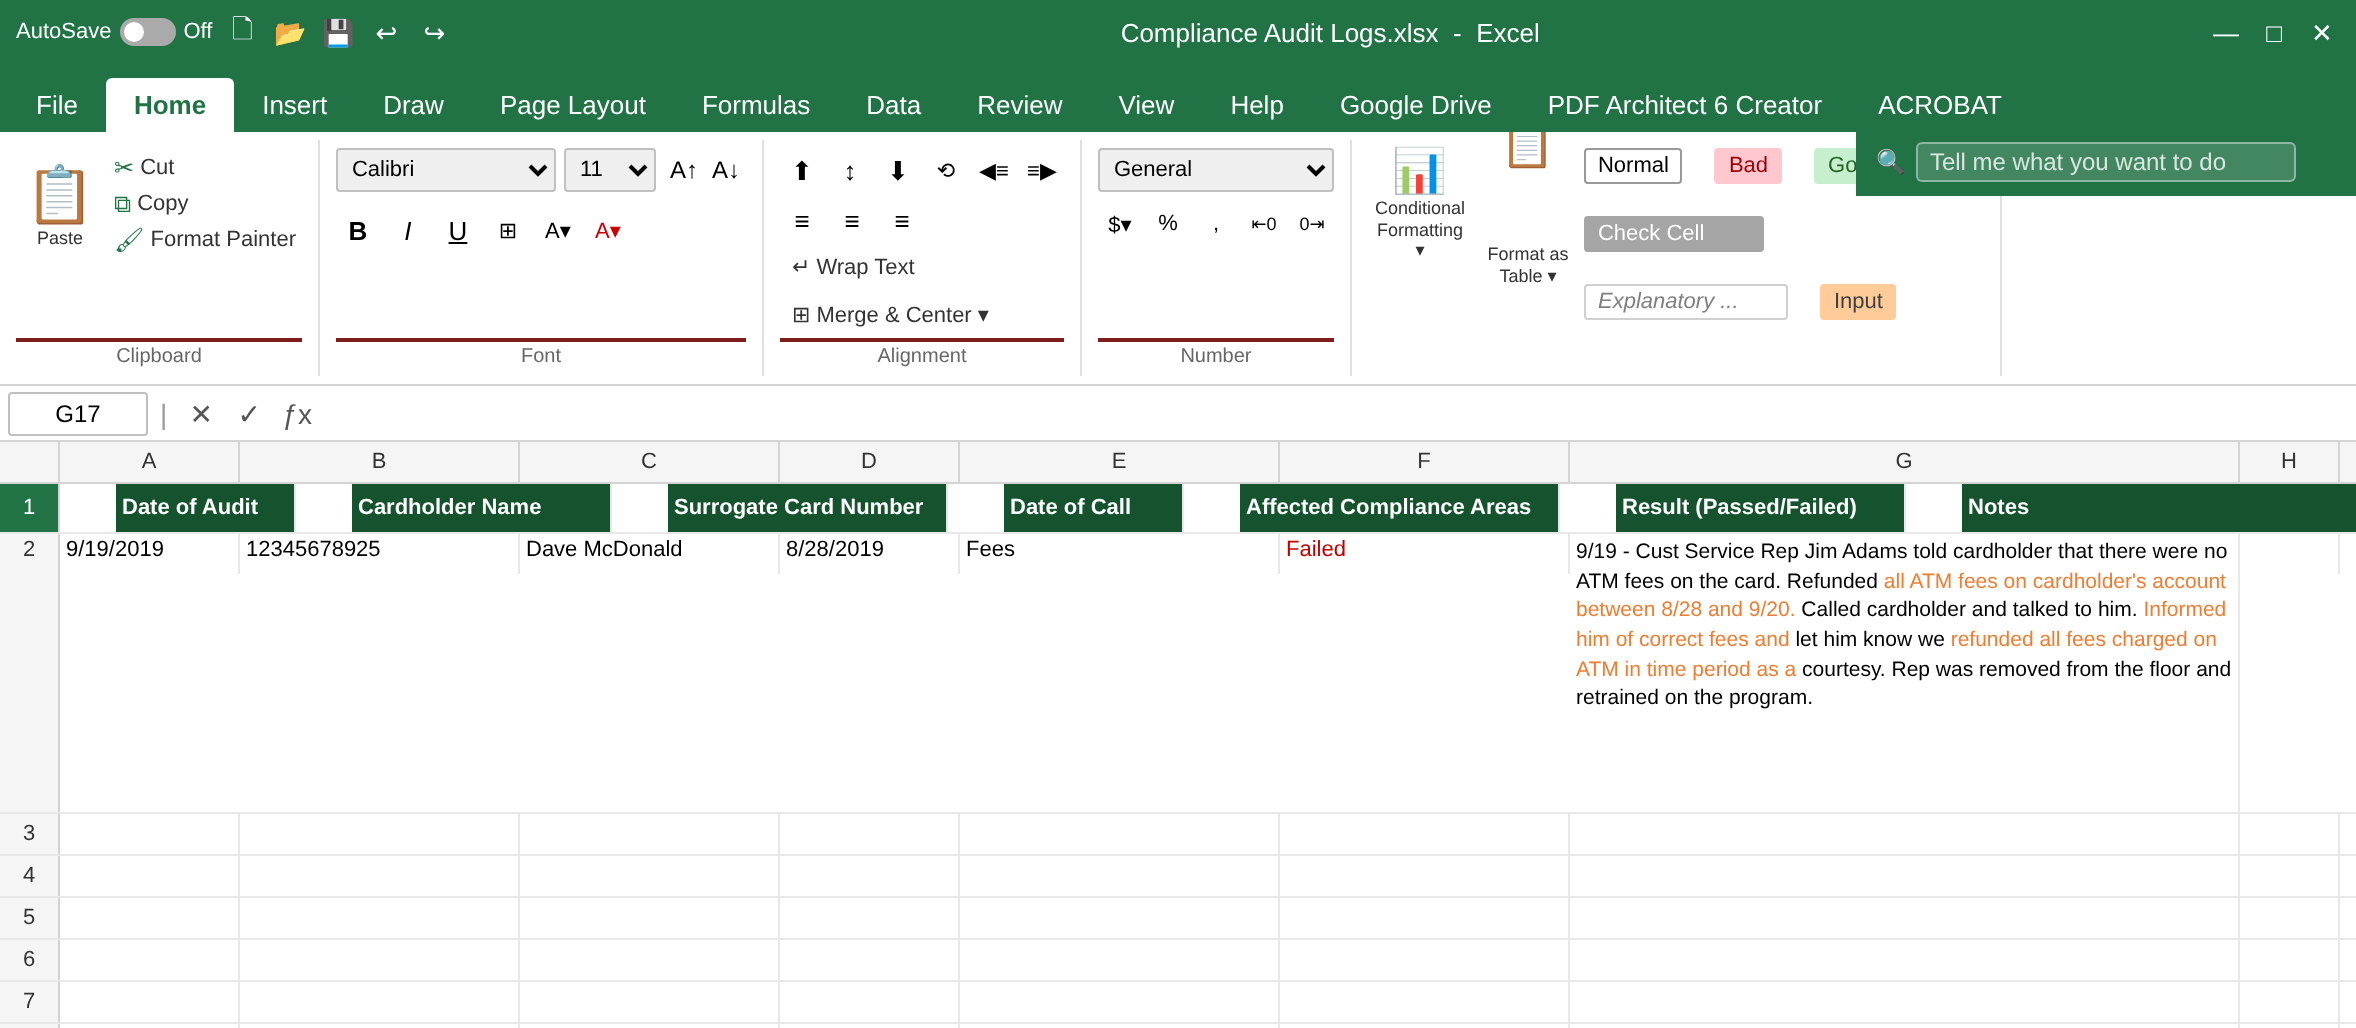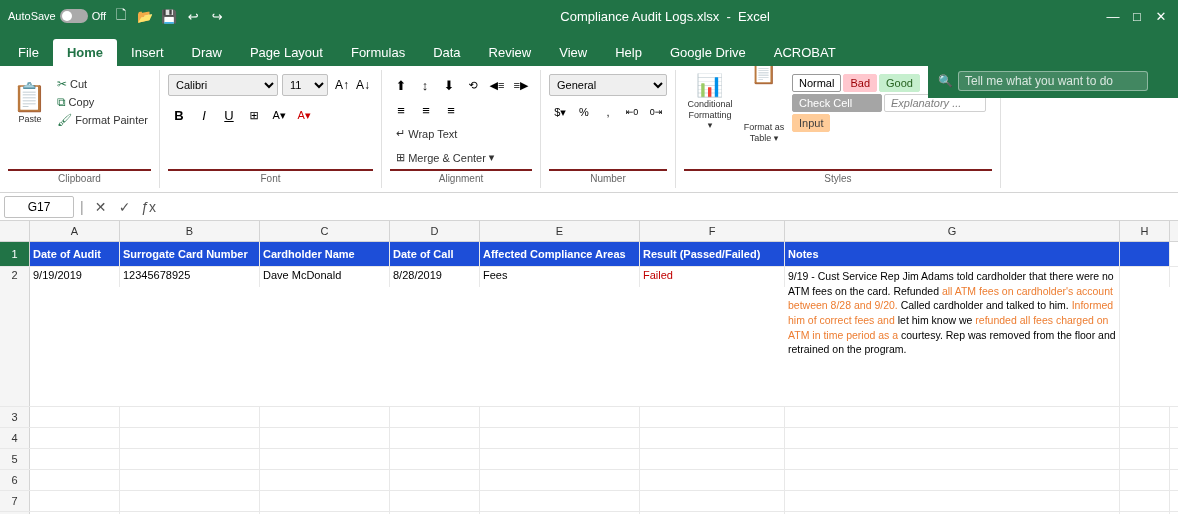--- a/index.html
+++ b/index.html
@@ -132,21 +132,21 @@
 
     
     .number-group { min-width: 110px; }
     .num-select { width: 100%; font-size: 11px; border: 1px solid #c0c0c0; border-radius: 2px; padding: 1px 3px; height: 22px; margin-bottom: 3px; }
     .num-row { display: flex; gap: 2px; align-items: center; }
 
     
     .styles-group { min-width: 280px; }
     .cond-format-btn { display: flex; flex-direction: column; align-items: center; justify-content: center; width: 52px; height: 56px; cursor: pointer; border: 1px solid transparent; border-radius: 3px; font-size: 10px; text-align: center; color: #333; }
     .cond-icon { font-size: 22px; }
-    .style-cells { display: flex; flex-wrap: wrap; gap: 2px; max-width: 200px; }
+    .style-cells { display: flex; flex-wrap: wrap; gap: 16px; max-width: 200px; }
     .style-cell { padding: 2px 6px; font-size: 11px; border: 1px solid #d0d0d0; cursor: pointer; border-radius: 2px; }
     .style-normal { background: #fff; color: #000; border-color: #999; }
     .style-bad { background: #ffc7ce; color: #9c0006; border-color: #ffc7ce; }
     .style-good { background: #c6efce; color: #276221; border-color: #c6efce; }
     .style-check { background: #a5a5a5; color: #fff; border-color: #a5a5a5; width: 90px; }
     .style-explanatory { background: #fff; color: #7f7f7f; border-color: #d0d0d0; width: 102px; font-style: italic; }
     .style-input { background: #ffcc99; color: #3f3f3f; border-color: #ffcc99; }
 
     
     .formula-bar {
@@ -183,21 +183,21 @@
       width: 30px; min-width: 30px; display: flex; align-items: center; justify-content: center;
       font-size: 11px; color: #333; border-right: 1px solid #d4d4d4; background: #f5f5f5;
       height: 20px;
     }
     .spreadsheet-row.header-row .row-num { background: #217346; color: #fff; height: 24px; }
     .cell {
       display: flex; align-items: center; border-right: 1px solid #e8e8e8;
       font-size: 11px; padding: 0 3px; height: 20px; overflow: hidden; white-space: nowrap;
       cursor: cell;
     }
-    .spreadsheet-row.header-row .cell { background: #1d4ed8; color: #fff; height: 24px; font-weight: bold; }
+    .spreadsheet-row.header-row .cell { background: #14532d; color: #fff; height: 24px; font-weight: bold; margin-left: 28px; }
     .cell.failed { color: #c00000; }
     .cell.notes-cell { white-space: normal; word-wrap: break-word; height: auto; min-height: 20px; align-items: flex-start; padding: 2px 3px; font-size: 10.5px; line-height: 1.4; }
     .notes-text { max-width: 330px; }
 
     
     .col-a { width: 90px; min-width: 90px; }
     .col-b { width: 140px; min-width: 140px; }
     .col-c { width: 130px; min-width: 130px; }
     .col-d { width: 90px; min-width: 90px; }
     .col-e { width: 160px; min-width: 160px; }
@@ -245,20 +245,21 @@
     <div class="ribbon-tab active">Home</div>
     <div class="ribbon-tab">Insert</div>
     <div class="ribbon-tab">Draw</div>
     <div class="ribbon-tab">Page Layout</div>
     <div class="ribbon-tab">Formulas</div>
     <div class="ribbon-tab">Data</div>
     <div class="ribbon-tab">Review</div>
     <div class="ribbon-tab">View</div>
     <div class="ribbon-tab">Help</div>
     <div class="ribbon-tab">Google Drive</div>
+    <div class="ribbon-tab">PDF Architect 6 Creator</div>
     <div class="ribbon-tab">ACROBAT</div>
   </div>
   <div class="tell-me">
     <span>🔍</span>
     <input type="text" placeholder="Tell me what you want to do" style="">
   </div>
 </div>
 
 <div class="ribbon">
 
@@ -368,21 +369,20 @@
       </div>
       <div class="style-cells">
         <div class="style-cell style-normal">Normal</div>
         <div class="style-cell style-bad">Bad</div>
         <div class="style-cell style-good">Good</div>
         <div class="style-cell style-check">Check Cell</div>
         <div class="style-cell style-explanatory">Explanatory ...</div>
         <div class="style-cell style-input">Input</div>
       </div>
     </div>
-    <div class="ribbon-group-label">Styles</div>
   </div>
 
 </div>
 
 <div class="formula-bar">
   <input class="cell-ref" type="text" value="G17" style="">
   <span class="formula-sep">|</span>
   <div class="formula-btns">
     <div class="formula-icon">✕</div>
     <div class="formula-icon">✓</div>
@@ -403,22 +403,22 @@
     <div class="col-header col-f">F</div>
     <div class="col-header col-g">G</div>
     <div class="col-header col-h">H</div>
   </div>
 
   <div class="spreadsheet-body">
 
     <div class="spreadsheet-row header-row">
       <div class="row-num">1</div>
       <div class="cell col-a">Date of Audit</div>
+      <div class="cell col-c">Cardholder Name</div>
       <div class="cell col-b">Surrogate Card Number</div>
-      <div class="cell col-c">Cardholder Name</div>
       <div class="cell col-d">Date of Call</div>
       <div class="cell col-e">Affected Compliance Areas</div>
       <div class="cell col-f">Result (Passed/Failed)</div>
       <div class="cell col-g">Notes</div>
       <div class="cell col-h"></div>
     </div>
 
     <div class="spreadsheet-row" style="height: auto; min-height: 140px; align-items: stretch;">
       <div class="row-num" style="height:auto; align-items:flex-start; padding-top:2px;">2</div>
       <div class="cell col-a" style="align-items:flex-start; padding-top:2px;">9/19/2019</div>

